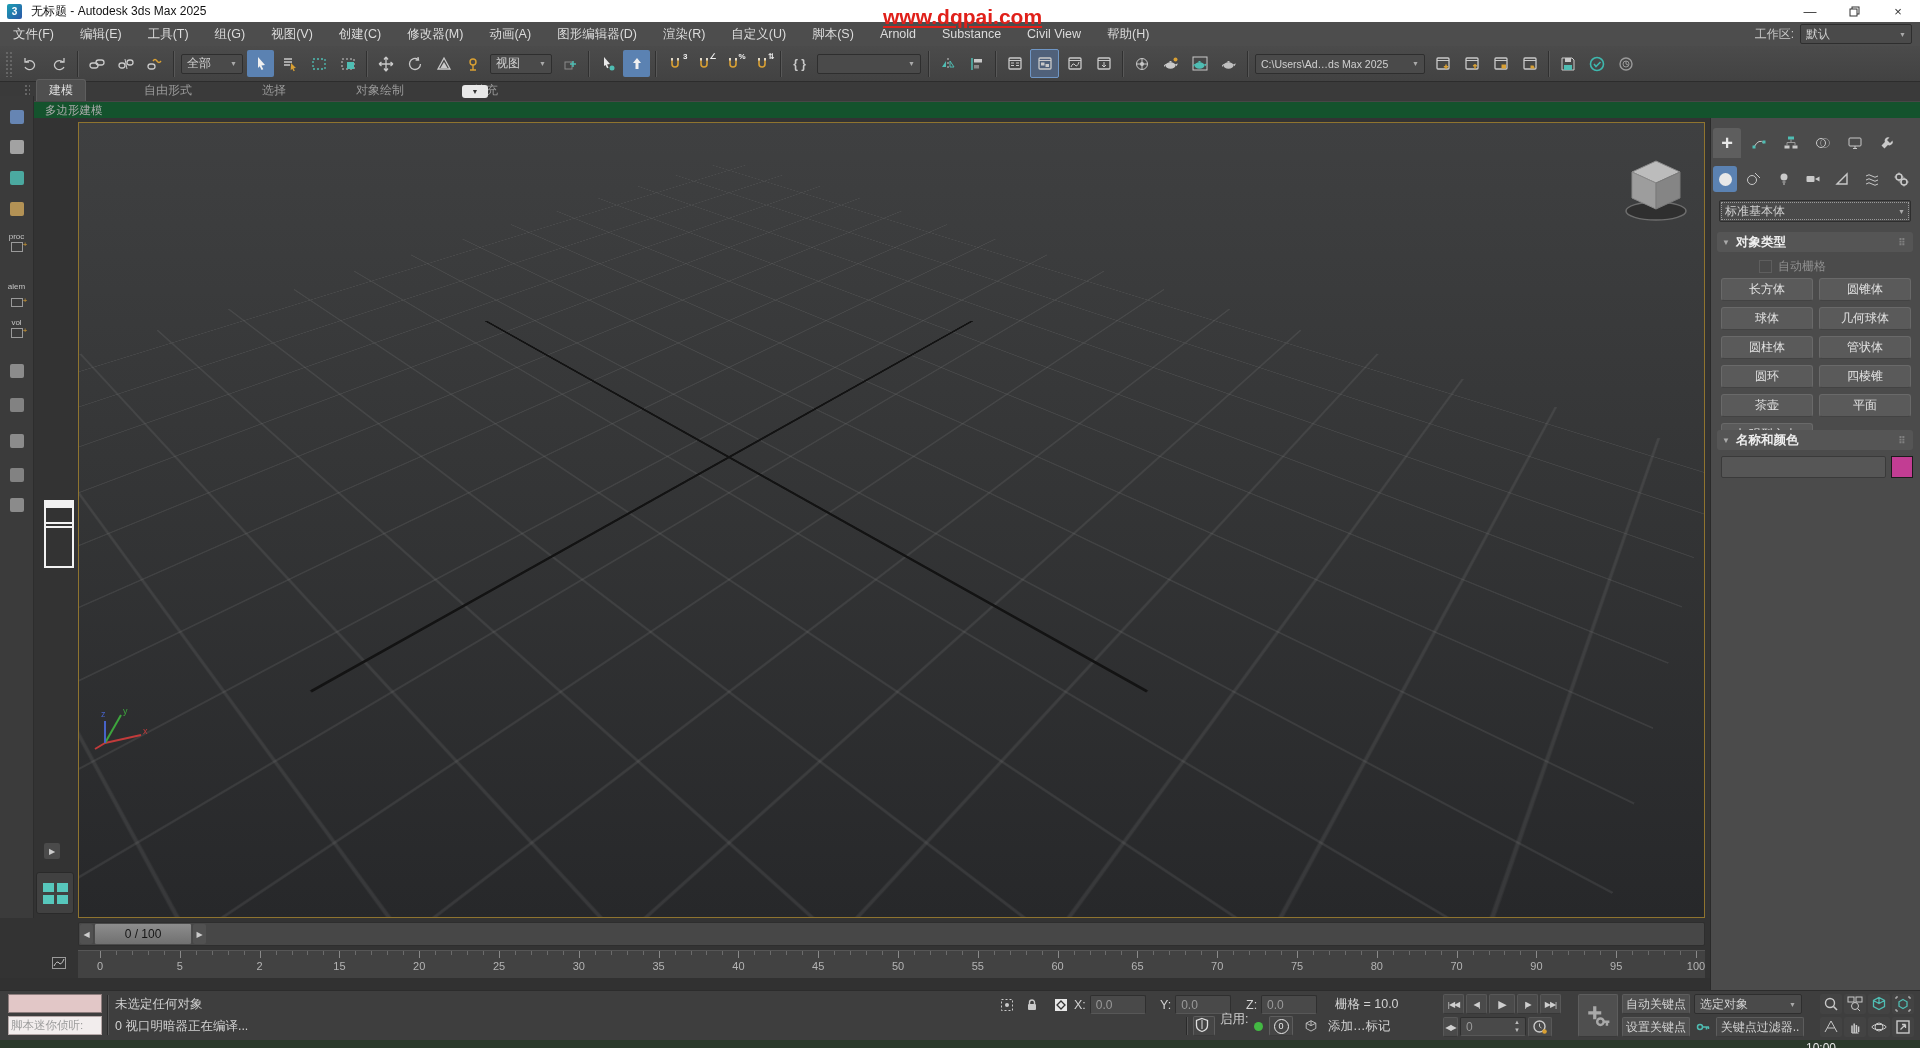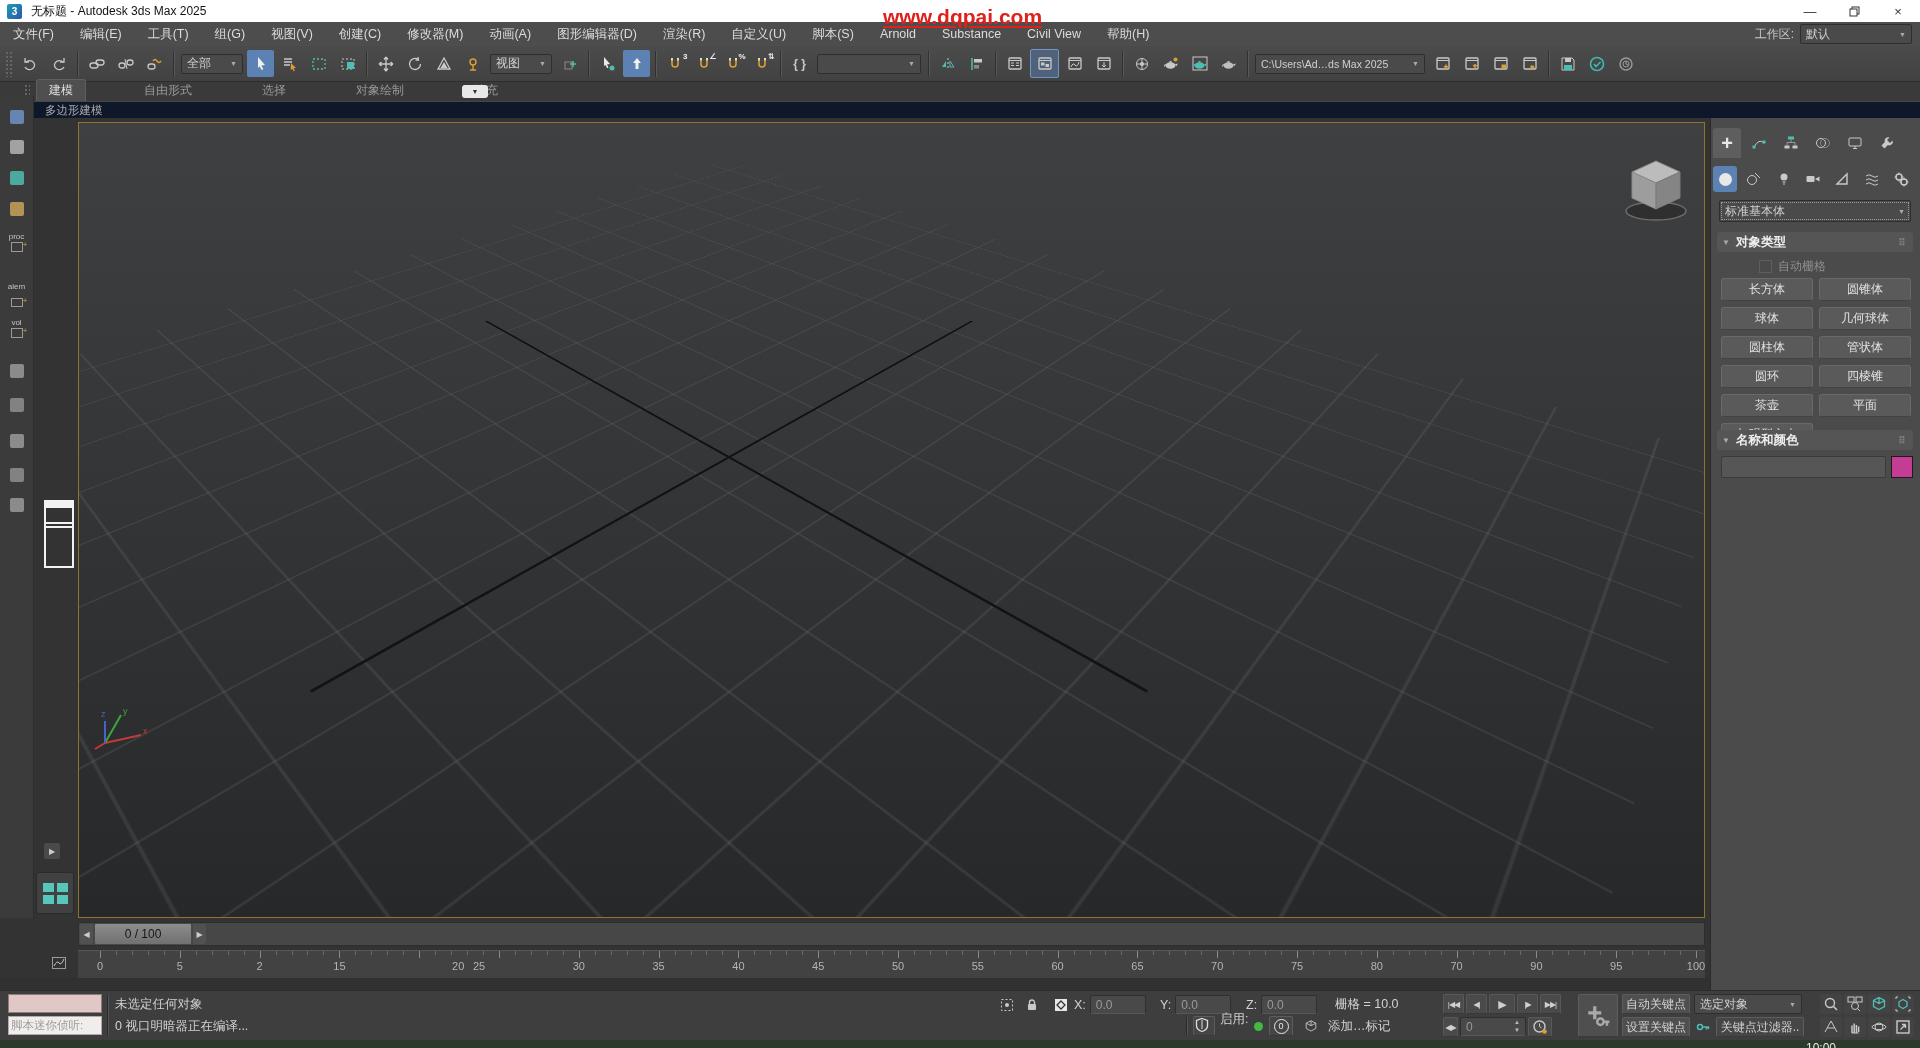--- a/index.html
+++ b/index.html
@@ -37,21 +37,21 @@
   .snapwrap i{position:absolute;top:-4px;right:-5px;font-size:8px;color:#f0f0f0;font-style:normal;font-weight:bold;}
   
   #ribbon{position:absolute;left:0;top:82px;width:1920px;height:36px;background:#3a3a3a;}
   #ribbon-tabs{position:absolute;left:36px;top:0;height:19px;display:flex;gap:46px;align-items:flex-end;}
   .rtab{padding:2px 12px;color:#999;font-size:12px;white-space:nowrap;}
   .rtab.active{background:#4f4f4f;border:1px solid #5e5e5e;border-bottom:none;border-radius:3px 3px 0 0;color:#ddd;}
   #ribbon-grip{position:absolute;left:24px;top:2px;width:6px;height:30px;
     background:radial-gradient(circle,#666 1px,transparent 1.2px);background-size:4px 4px;}
   #ribbon-ddbtn{position:absolute;left:462px;top:3px;width:26px;height:13px;background:#e8e8e8;border-radius:3px;
     display:flex;align-items:center;justify-content:center;color:#333;font-size:7px;}
-  #ribbon-panelrow{position:absolute;left:0;top:19px;width:1920px;height:17px;background:#0f172a;border-top:1px solid #474747;}
+  #ribbon-panelrow{position:absolute;left:0;top:19px;width:1920px;height:17px;background:#14532d;border-top:1px solid #474747;}
   #ribbon-panel-label{position:absolute;left:45px;top:1px;color:#ababab;font-size:11.5px;}
   
   #mainbg{position:absolute;left:0;top:118px;width:1920px;height:872px;background:#333;}
   
   #leftdock{position:absolute;left:0;top:96px;width:33px;height:822px;background:#3b3b3b;border-right:1px solid #2d2d2d;}
   .dock-btn{position:absolute;left:4px;width:25px;height:25px;display:flex;flex-direction:column;align-items:center;justify-content:center;}
   .dsq{width:14px;height:14px;border-radius:2px;display:block;opacity:.85;}
   .dlabel{font-size:8px;color:#c5c5c5;line-height:9px;}
   .dsq2{width:10px;height:8px;border:1px solid #9a9a9a;margin-top:1px;position:relative;}
   .dsq2::after{content:"+";position:absolute;right:-6px;top:-3px;font-size:8px;color:#d9a033;}
@@ -584,27 +584,27 @@
     <div class="tick" style="left: 213.52px;"></div>
     <div class="tick" style="left: 229.48px;"></div>
     <div class="tick" style="left: 245.44px;"></div>
     <div class="tick major" style="left: 261.4px;"></div>
     <div class="tlab" style="left: 251.4px;">15</div>
     <div class="tick" style="left: 277.36px;"></div>
     <div class="tick" style="left: 293.32px;"></div>
     <div class="tick" style="left: 309.28px;"></div>
     <div class="tick" style="left: 325.24px;"></div>
     <div class="tick major" style="left: 341.2px;"></div>
-    <div class="tlab" style="left: 331.2px; margin-left: 39px;">20</div>
+    <div class="tlab" style="left: 331.2px;">20</div>
     <div class="tick" style="left: 357.16px;"></div>
     <div class="tick" style="left: 373.12px;"></div>
     <div class="tick" style="left: 389.08px;"></div>
     <div class="tick" style="left: 405.04px;"></div>
     <div class="tick major" style="left: 421px;"></div>
-    <div class="tlab" style="left: 391px;">25</div>
+    <div class="tlab" style="left: 411px;">25</div>
     <div class="tick" style="left: 436.96px;"></div>
     <div class="tick" style="left: 452.92px;"></div>
     <div class="tick" style="left: 468.88px;"></div>
     <div class="tick" style="left: 484.84px;"></div>
     <div class="tick major" style="left: 500.8px;"></div>
     <div class="tlab" style="left: 490.8px;">30</div>
     <div class="tick" style="left: 516.76px;"></div>
     <div class="tick" style="left: 532.72px;"></div>
     <div class="tick" style="left: 548.68px;"></div>
     <div class="tick" style="left: 564.64px;"></div>

